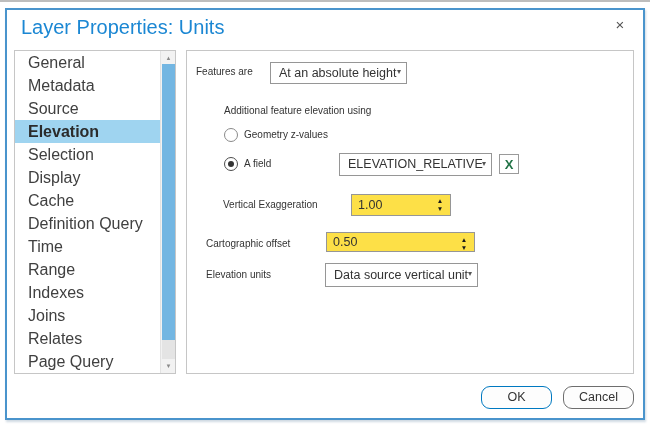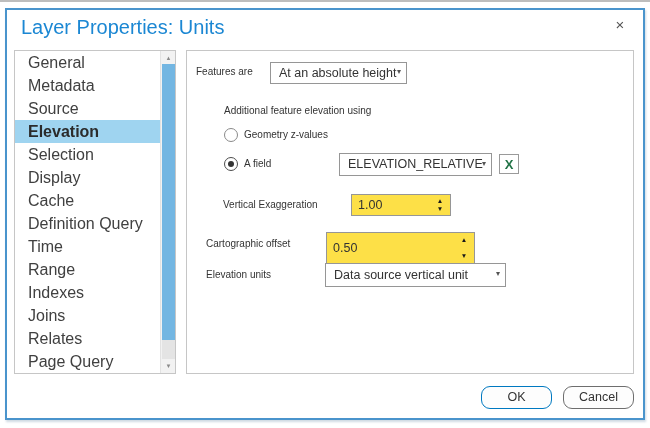--- a/index.html
+++ b/index.html
@@ -127,30 +127,30 @@
       <div class="lbl" style="left:36px; top:148px;">Vertical Exaggeration</div>
       <div class="spinbox" style="left:164px; top:143px; width:100px; height:22px;">
         <span class="val">1.00</span>
         <span class="spin-btns">
           <span>▲</span>
           <span>▼</span>
         </span>
       </div>
 
       <div class="lbl" style="left:19px; top:187px;">Cartographic offset</div>
-      <div class="spinbox" style="left:139px; top:181px; width:149px; height:32px;">
+      <div class="spinbox" style="left:139px; top:181px; width:149px; height:20px;">
         <span class="val">0.50</span>
         <span class="spin-btns" style="justify-content:space-between; padding:3px 0;">
           <span>▲</span>
           <span>▼</span>
         </span>
       </div>
 
       <div class="lbl" style="left:19px; top:218px;">Elevation units</div>
-      <div class="combo" style="left:138px; top:212px; width:181px; height:24px; line-height:22px;">
+      <div class="combo" style="left:138px; top:212px; width:153px; height:24px; line-height:22px;">
         <span class="val">Data source vertical unit</span>
         <span class="arrow">▾</span>
       </div>
 
     </div>
 
     <div class="btn btn-ok">OK</div>
     <div class="btn btn-cancel">Cancel</div>
   </div>
 </div>

